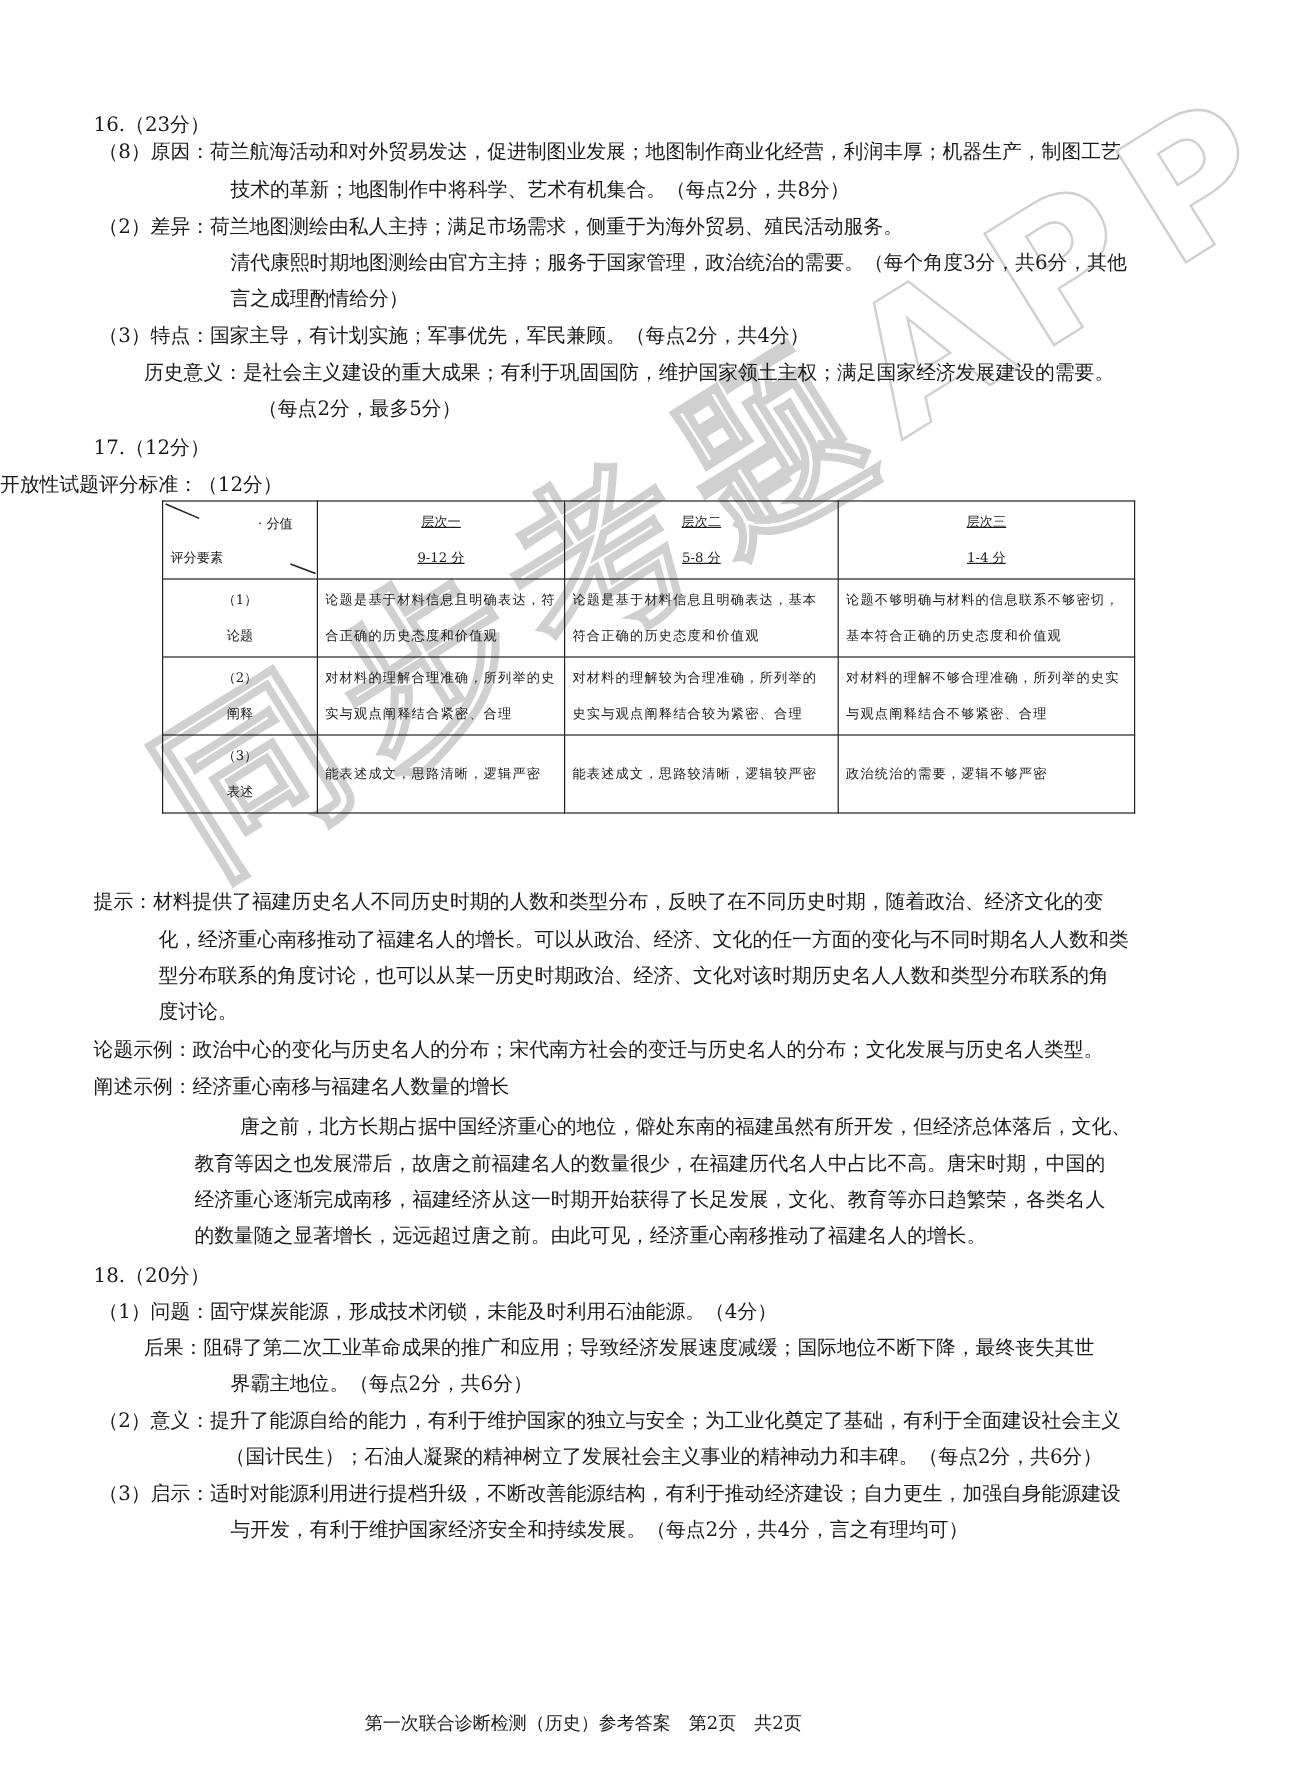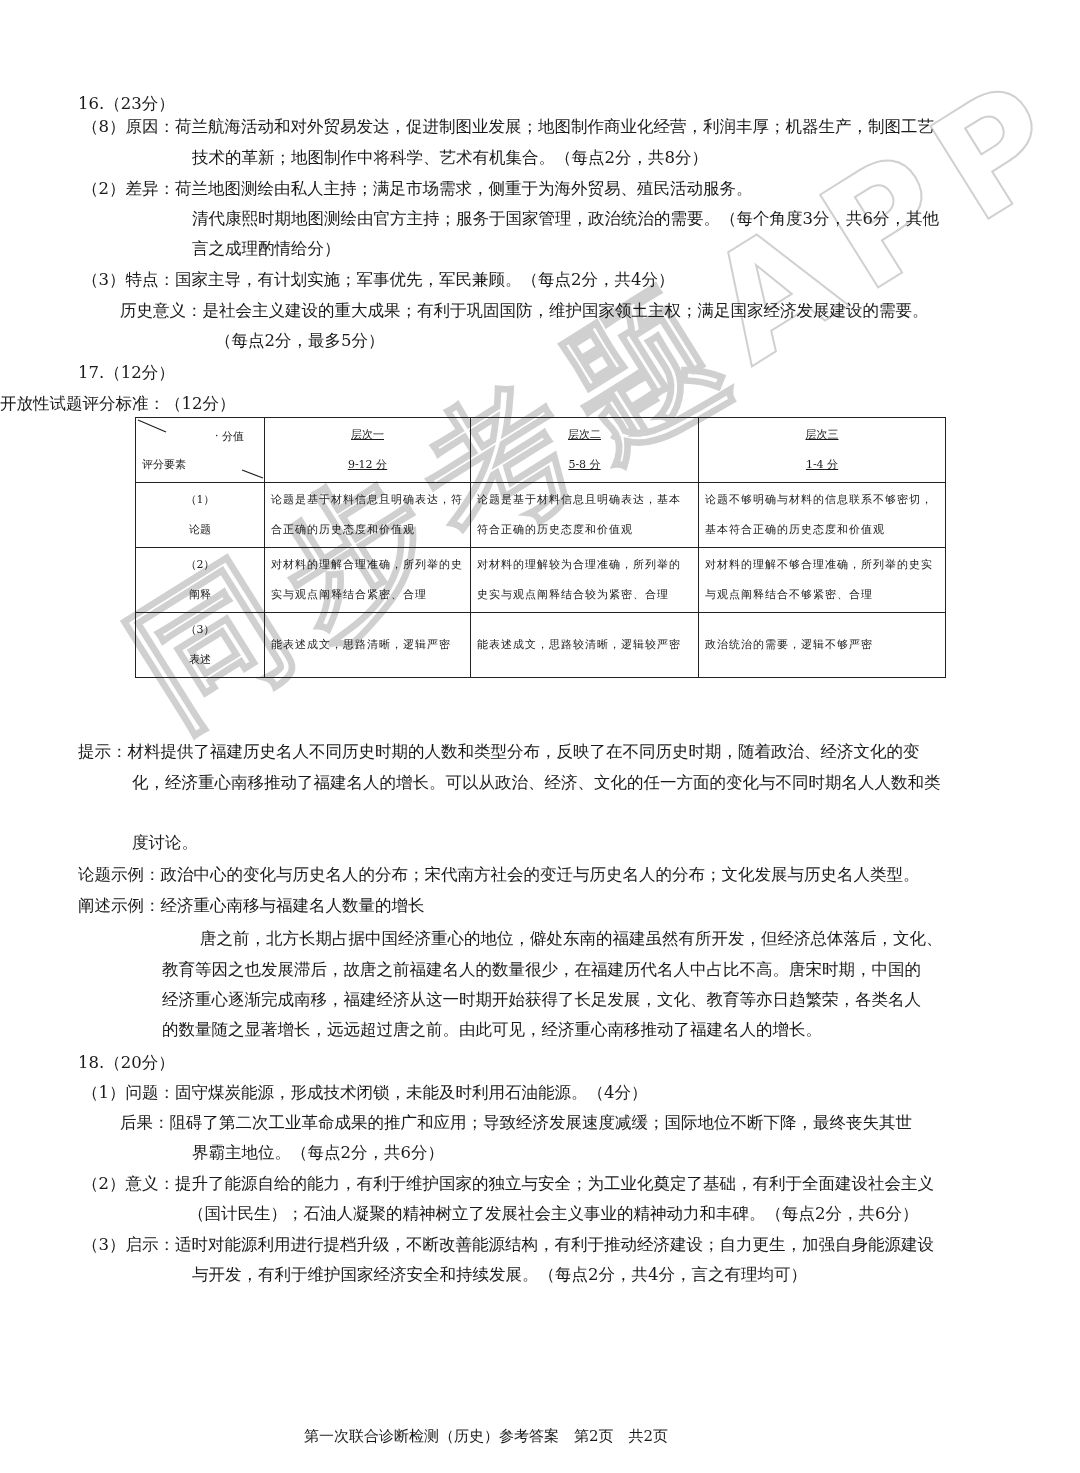--- a/index.html
+++ b/index.html
@@ -123,20 +123,21 @@
       </td>
       <td class="cell">能表述成文，思路清晰，逻辑严密</td>
       <td class="cell">能表述成文，思路较清晰，逻辑较严密</td>
       <td class="cell">政治统治的需要，逻辑不够严密</td>
     </tr>
   </tbody>
     </table>
 
   <div class="line" style="left:78px; top:740px">提示：材料提供了福建历史名人不同历史时期的人数和类型分布，反映了在不同历史时期，随着政治、经济文化的变</div>
   <div class="line cont6" style="top:771px">化，经济重心南移推动了福建名人的增长。可以从政治、经济、文化的任一方面的变化与不同时期名人人数和类</div>
+  <div class="line cont6" style="top:801px">型分布联系的角度讨论，也可以从某一历史时期政治、经济、文化对该时期历史名人人数和类型分布联系的角</div>
   <div class="line cont6" style="top:831px">度讨论。</div>
   <div class="line" style="left:78px; top:863px">论题示例：政治中心的变化与历史名人的分布；宋代南方社会的变迁与历史名人的分布；文化发展与历史名人类型。</div>
   <div class="line" style="left:78px; top:894px">阐述示例：经济重心南移与福建名人数量的增长</div>
   <div class="line" style="left:200px; top:927px">唐之前，北方长期占据中国经济重心的地位，僻处东南的福建虽然有所开发，但经济总体落后，文化、</div>
   <div class="line cont4" style="top:958px">教育等因之也发展滞后，故唐之前福建名人的数量很少，在福建历代名人中占比不高。唐宋时期，中国的</div>
   <div class="line cont4" style="top:988px">经济重心逐渐完成南移，福建经济从这一时期开始获得了长足发展，文化、教育等亦日趋繁荣，各类名人</div>
   <div class="line cont4" style="top:1018px">的数量随之显著增长，远远超过唐之前。由此可见，经济重心南移推动了福建名人的增长。</div>
 
   <div class="line q-title" style="top:1051px">18.（20分）</div>
   <div class="line sub" style="top:1081px">（1）问题：固守煤炭能源，形成技术闭锁，未能及时利用石油能源。（4分）</div>

